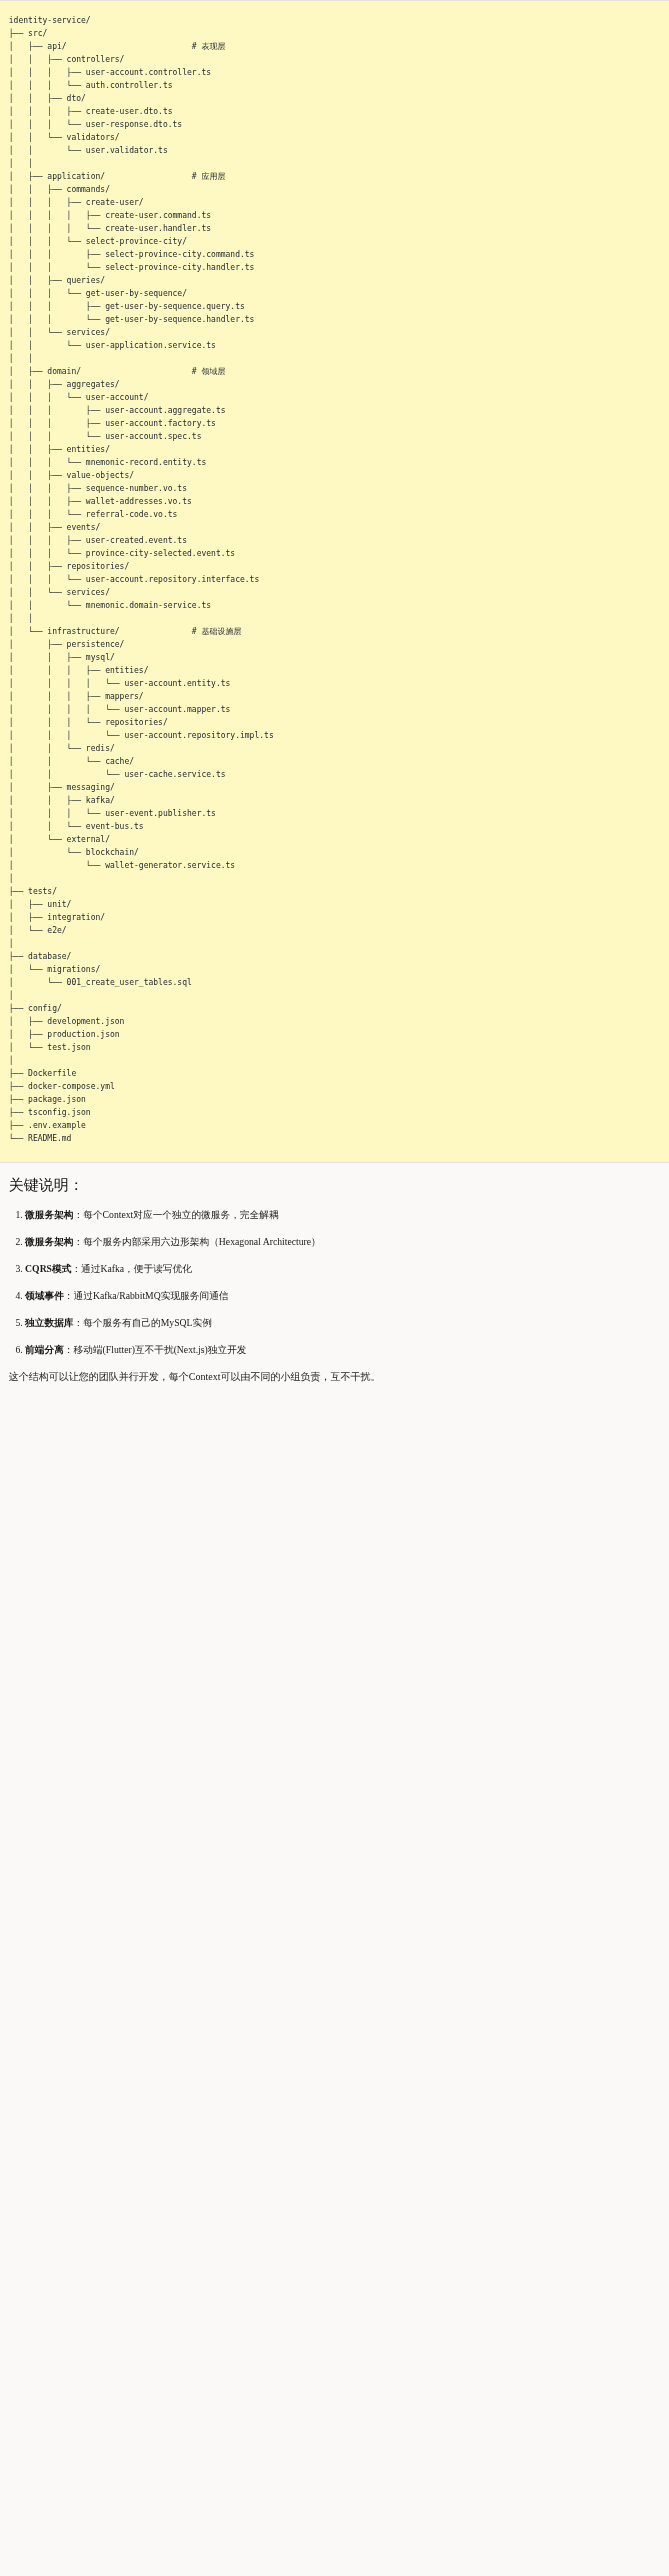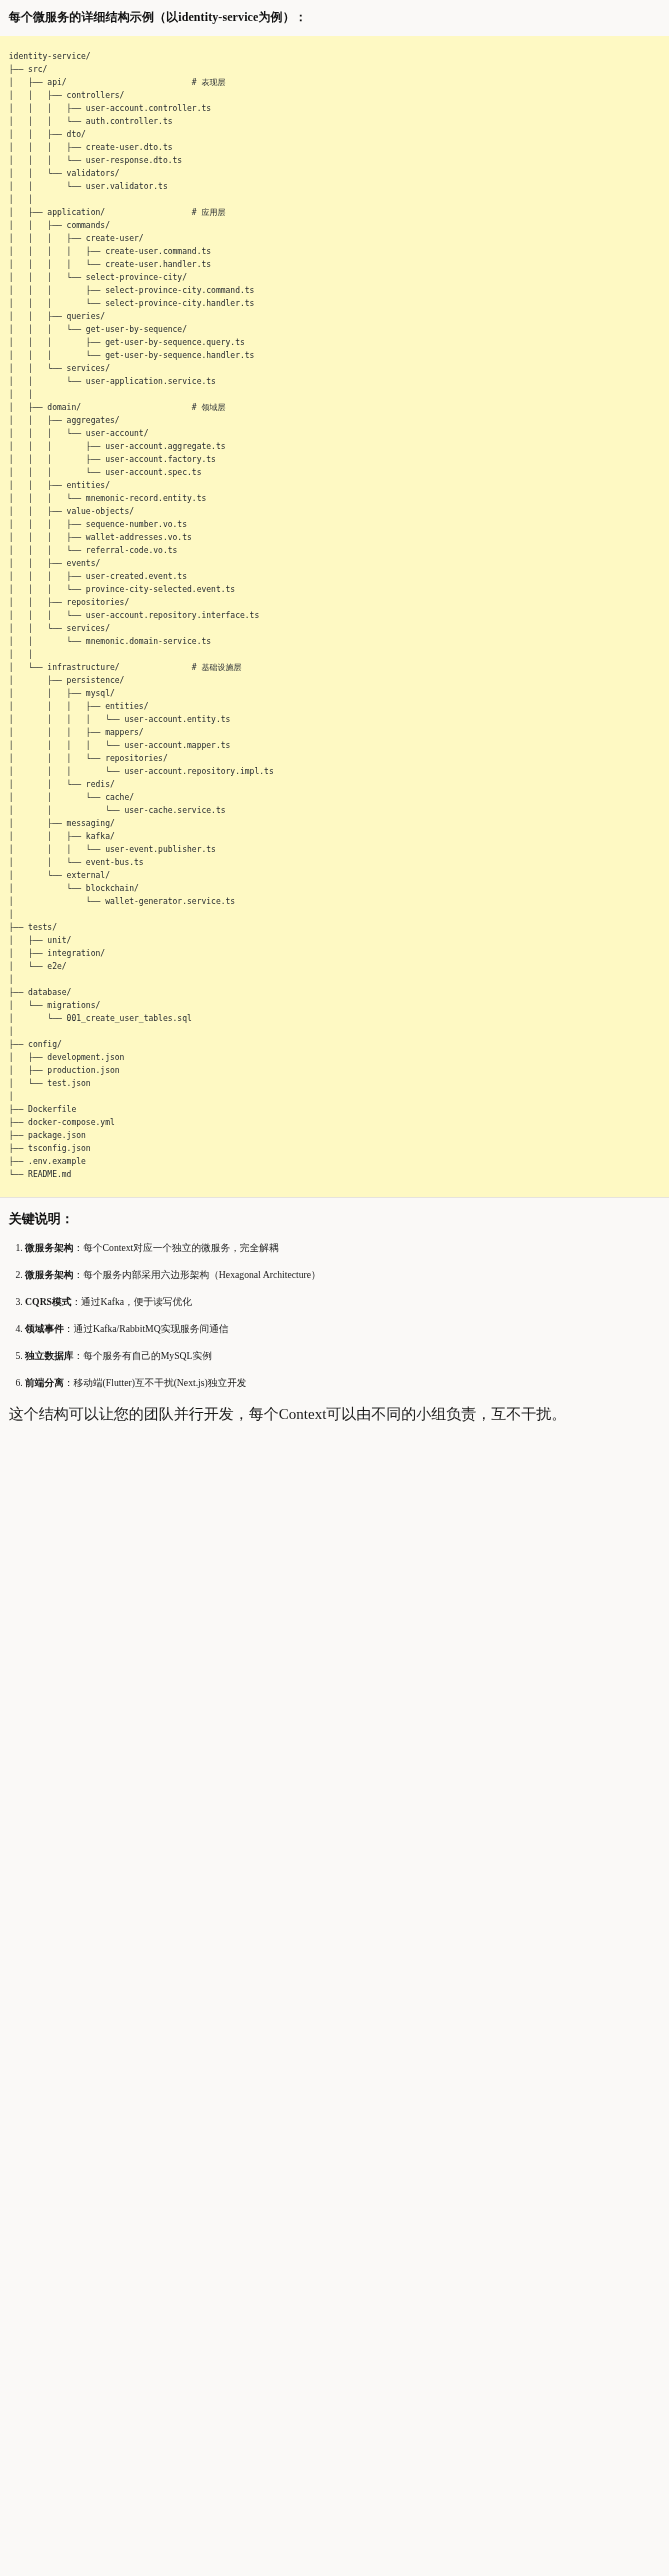--- a/index.html
+++ b/index.html
@@ -43,54 +43,51 @@
     line-height: 13px;
     color: #24292f;
     white-space: pre;
     overflow: visible;
     letter-spacing: 0px;
   }
 
   
   .notes-block { padding: 12.5px 8.8px 6.3px 8.8px; }
   .notes-title {
-    font-weight: 700;
-    font-size: 13px;
+    font-weight: 400;
+    font-size: 15px;
     color: #111;
     margin: 0 0 11.3px 0;
     line-height: 1.4;
   }
   ol.notes {
     margin: 0 0 0 0;
     padding: 0 0 0 16.3px;
     list-style: decimal;
   }
   ol.notes li {
     font-size: 9.7px;
     line-height: 1.55;
     margin-bottom: 12px;
     color: #1a1a1a;
   }
   ol.notes li b { font-weight: 700; margin-top: 32px; }
   .closing {
-    font-size: 15px;
+    font-size: 10px;
     line-height: 1.6;
     color: #1a1a1a;
     margin: 7.5px 0 0 0;
     padding: 0 8.8px 11.3px 0;
   }
 </style>
 </head>
 <body>
 
 <div class="page">
 
-  <div class="title-block">
-    <div class="doc-title">每个微服务的详细结构示例（以identity-service为例）：</div>
-  </div>
   <hr class="rule">
 
   <div class="tree-block">
     <pre class="tree">identity-service/
 ├── src/
 │   ├── api/                          # 表现层
 │   │   ├── controllers/
 │   │   │   ├── user-account.controller.ts
 │   │   │   └── auth.controller.ts
 │   │   ├── dto/

